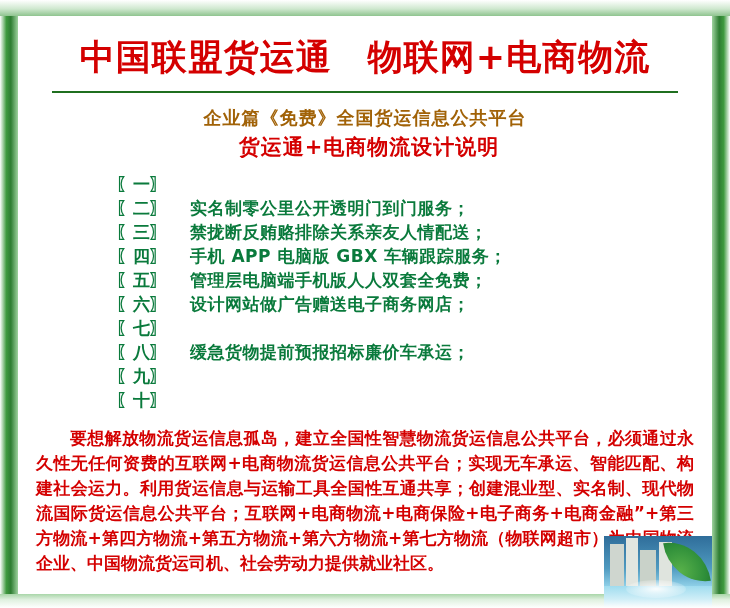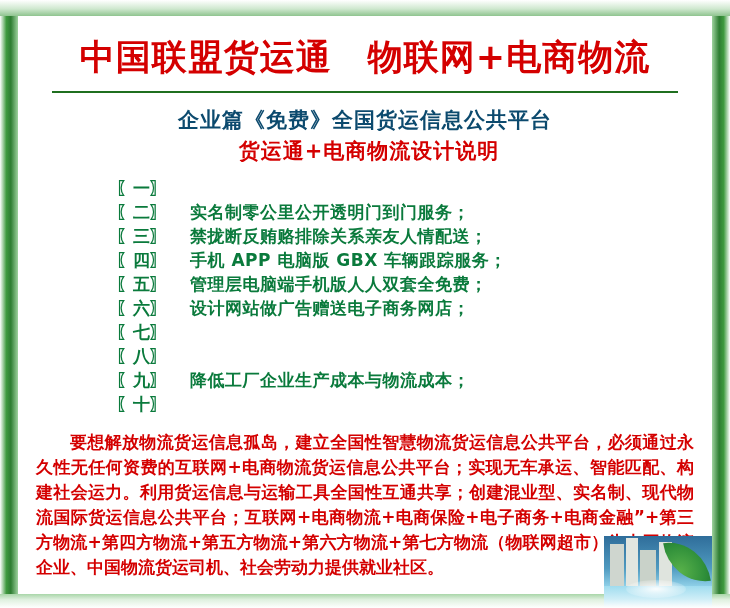--- a/index.html
+++ b/index.html
@@ -64,23 +64,23 @@
     margin-top: 18px;
     white-space: pre;
   }
   .rule {
     height: 2px;
     background: #1f6f1f;
     margin: 10px 34px 0 34px;
   }
   .title-sub1 {
     text-align: center;
-    color: #0c4a6e;
-    font-weight: bold;
-    font-size: 21px;
+    color: #a16207;
+    font-weight: bold;
+    font-size: 18px;
     margin-top: 13px;
     letter-spacing: 1px;
     white-space: pre;
   }
   .title-sub2 {
     text-align: center;
     color: #d40000;
     font-weight: bold;
     font-size: 21px;
     margin-top: 3px;
@@ -215,25 +215,25 @@
         <span class="list-num">〖六〗</span>
         <span class="list-text">设计网站做广告赠送电子商务网店；</span>
       </div>
 
       <div class="list-row">
         <span class="list-num">〖七〗</span>
       </div>
 
       <div class="list-row">
         <span class="list-num">〖八〗</span>
+        <span class="list-text">缓急货物提前预报招标廉价车承运；</span>
       </div>
 
       <div class="list-row">
         <span class="list-num">〖九〗</span>
-        <span class="list-text">降低工厂企业生产成本与物流成本；</span>
       </div>
 
       <div class="list-row">
         <span class="list-num">〖十〗</span>
       </div>
 
     </div>
 
     <div class="para">要想解放物流货运信息孤岛，建立全国性智慧物流货运信息公共平台，必须通过永久性无任何资费的互联网+电商物流货运信息公共平台；实现无车承运、智能匹配、构建社会运力。利用货运信息与运输工具全国性互通共享；创建混业型、实名制、现代物流国际货运信息公共平台；互联网+电商物流+电商保险+电子商务+电商金融”+第三方物流+第四方物流+第五方物流+第六方物流+第七方物流（物联网超市）为中国物流企业、中国物流货运司机、社会劳动力提供就业社区。</div>
 

